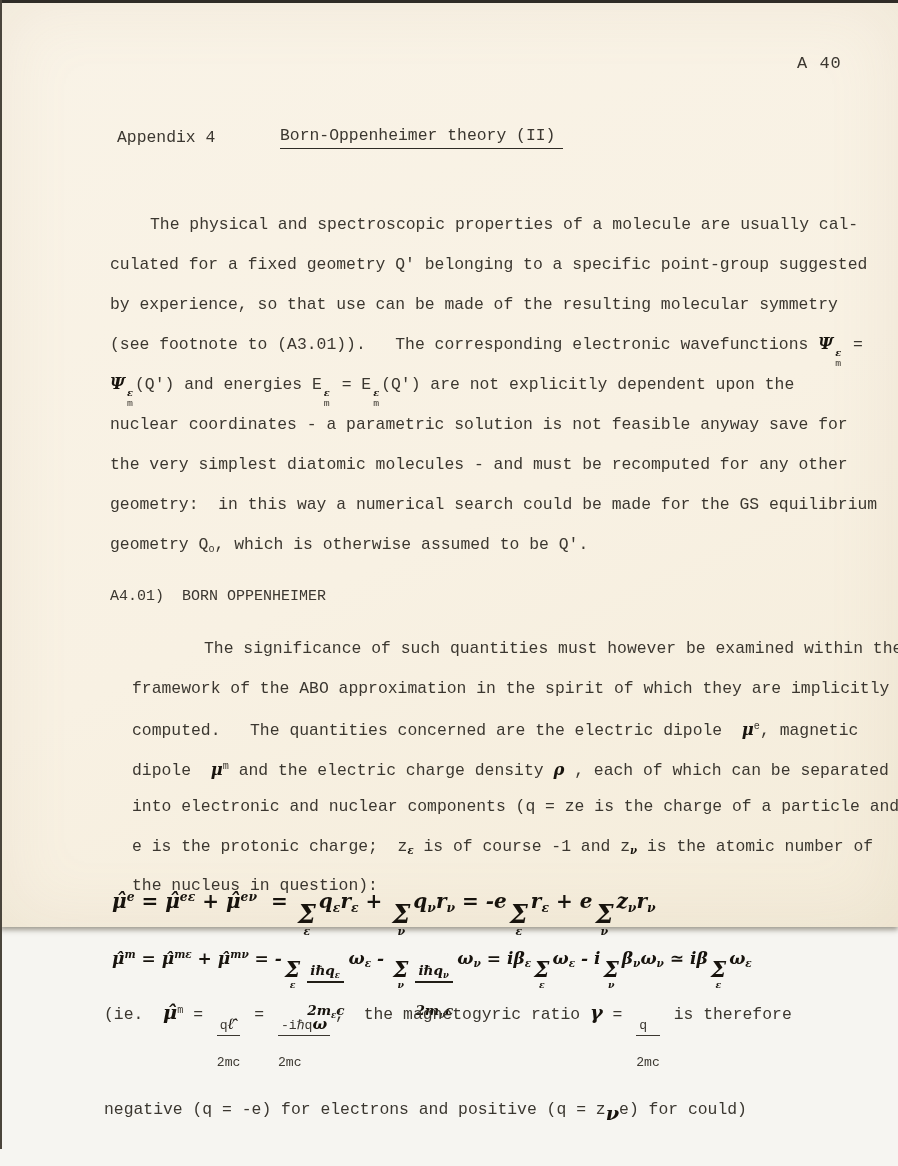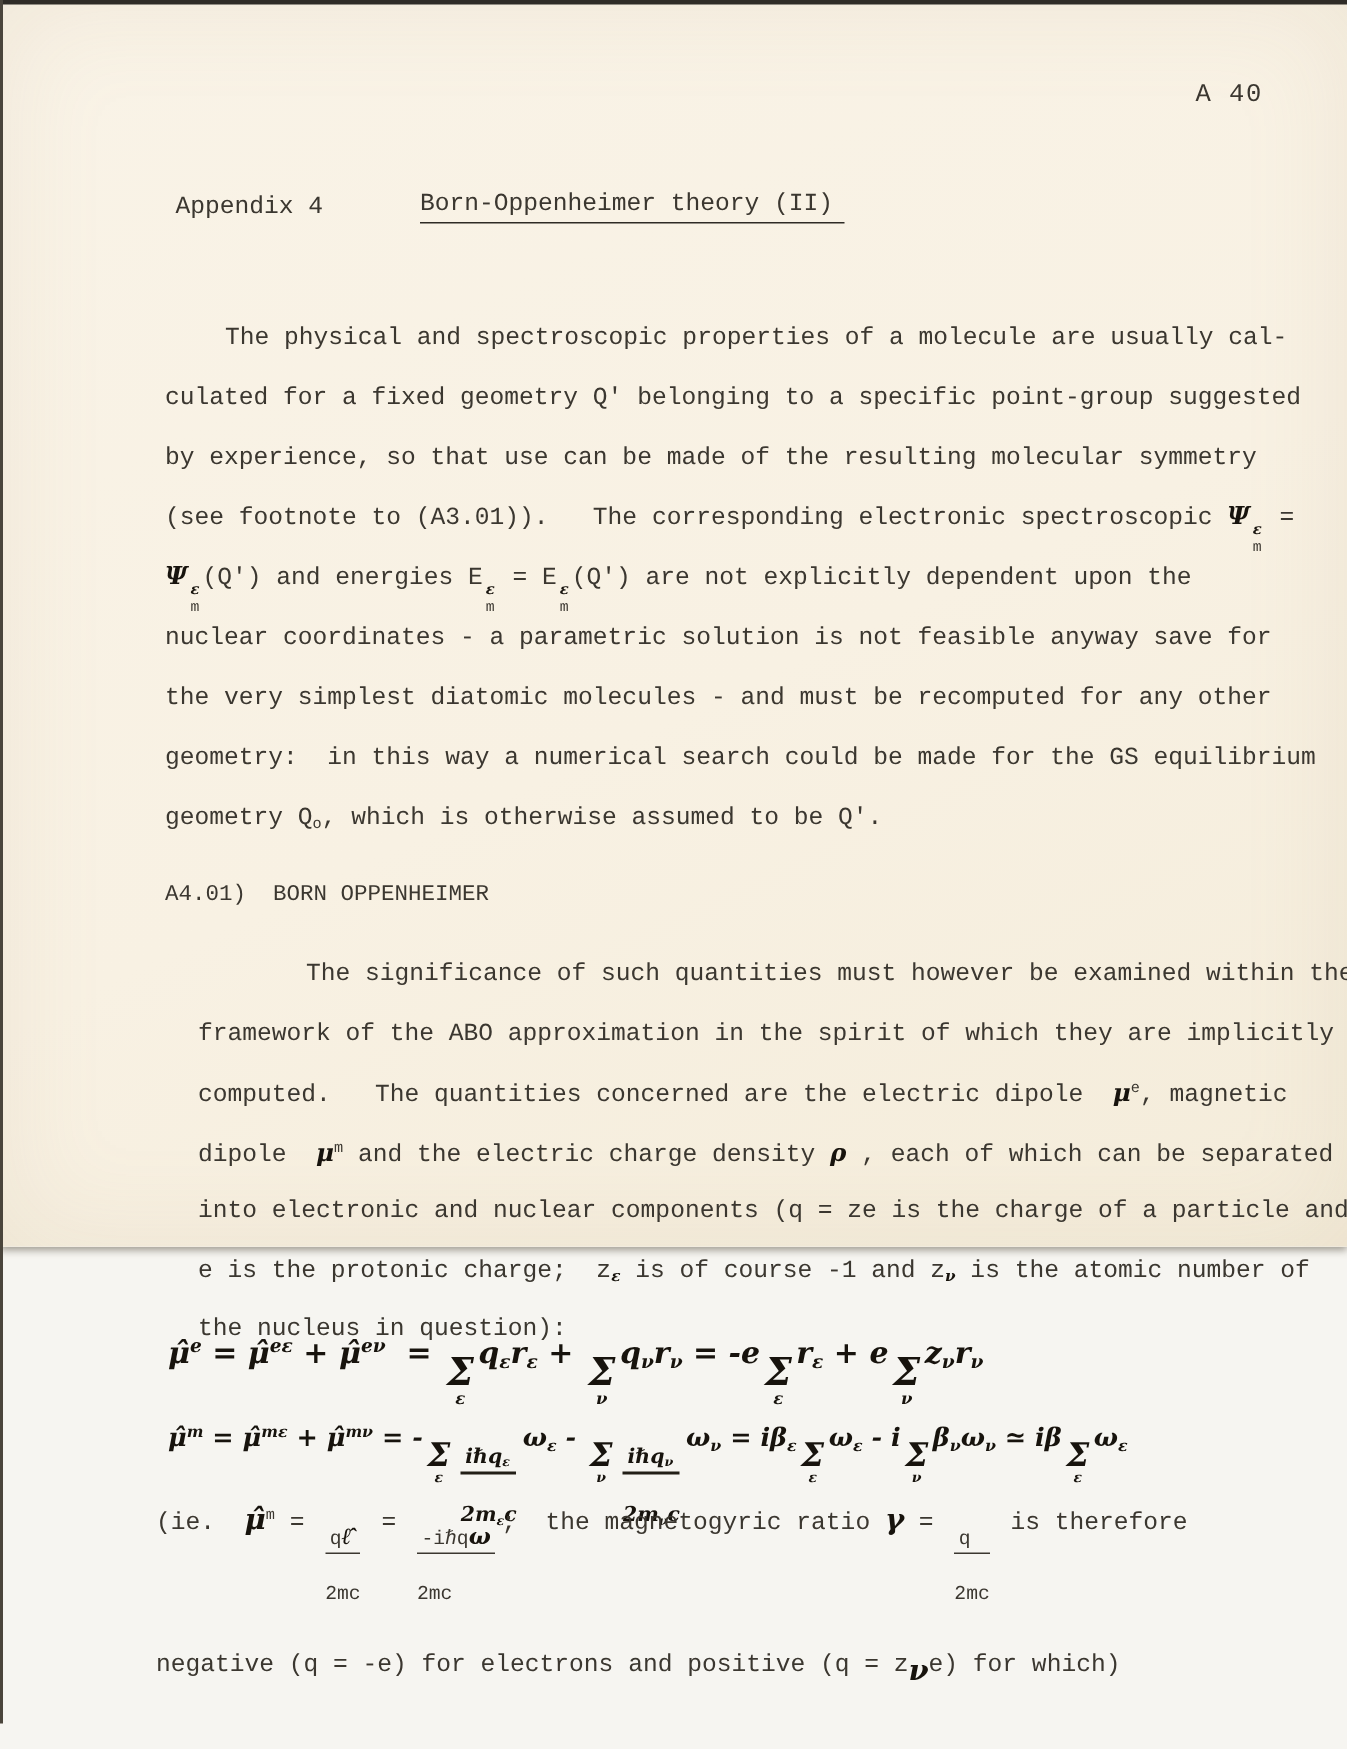--- a/index.html
+++ b/index.html
@@ -1,17 +1,17 @@
 <!DOCTYPE html>
 <html><head>
 <meta charset="utf-8">
 <style>
   html,body{margin:0;padding:0;width:898px;height:1166px;overflow:hidden;background:#f6f5f1;}
   #paper{
-    position:absolute;top:0;left:0;width:898px;height:831px;
+    position:absolute;top:0;left:0;width:898px;height:927px;
     background:linear-gradient(155deg,#f9f3e7 0%,#f8f1e3 55%,#f4ecda 100%);
     box-shadow:0 3px 5px rgba(90,82,68,0.55), inset 0 0 70px rgba(185,165,125,0.14);
   }
   #edge-top{position:absolute;top:0;left:0;width:898px;height:3px;background:#2f2c27;}
   #edge-left{position:absolute;top:0;left:0;width:2px;height:1149px;background:#4a453c;}
   .twt{font-family:"Liberation Mono","DejaVu Sans Mono",monospace;color:#3b3730;}
   .hw{font-family:"DejaVu Serif","Liberation Serif",serif;font-style:italic;font-weight:700;color:#17130d;}
   .line{white-space:pre;line-height:40px;height:40px;font-size:16.4px;}
   .ind1{padding-left:40px;}
   .ind2{padding-left:72px;}
@@ -51,21 +51,21 @@
 
   <div id="page-number" class="twt">A 40</div>
 
   <div id="appendix-label" class="twt">Appendix 4</div>
   <div id="doc-title" class="twt">Born-Oppenheimer theory (II)</div>
 
   <div id="paragraph-1">
       <div class="line ind1"><span class="twt">The physical and spectroscopic properties of a molecule are usually cal-</span></div>
       <div class="line"><span class="twt">culated for a fixed geometry Q' belonging to a specific point-group suggested</span></div>
       <div class="line"><span class="twt">by experience, so that use can be made of the resulting molecular symmetry</span></div>
-      <div class="line"><span class="twt">(see footnote to (A3.01)).   The corresponding electronic spectroscopic </span><span class="hw">Ψ</span><span class="ss"><span class="hw ssr">ε</span><span class="twt ssr">m</span></span><span class="twt"> =</span></div>
+      <div class="line"><span class="twt">(see footnote to (A3.01)).   The corresponding electronic wavefunctions </span><span class="hw">Ψ</span><span class="ss"><span class="hw ssr">ε</span><span class="twt ssr">m</span></span><span class="twt"> =</span></div>
       <div class="line"><span class="hw">Ψ</span><span class="ss"><span class="hw ssr">ε</span><span class="twt ssr">m</span></span><span class="twt">(Q') and energies E</span><span class="ss"><span class="hw ssr">ε</span><span class="twt ssr">m</span></span><span class="twt"> = E</span><span class="ss"><span class="hw ssr">ε</span><span class="twt ssr">m</span></span><span class="twt">(Q') are not explicitly dependent upon the</span></div>
       <div class="line"><span class="twt">nuclear coordinates - a parametric solution is not feasible anyway save for</span></div>
       <div class="line"><span class="twt">the very simplest diatomic molecules - and must be recomputed for any other</span></div>
       <div class="line"><span class="twt">geometry:  in this way a numerical search could be made for the GS equilibrium</span></div>
       <div class="line"><span class="twt">geometry Q</span><span class="twt sb">o</span><span class="twt">, which is otherwise assumed to be Q'.</span></div>
     </div>
 
   <div id="section-heading" class="twt">A4.01)  BORN OPPENHEIMER</div>
 
   <div id="paragraph-2">
@@ -78,15 +78,15 @@
       <div class="line"><span class="twt">the nucleus in question):</span></div>
     </div>
 
   <div id="equation-block">
       <div class="line"><span class="hw">μ̂</span><span class="hw sp">e</span><span class="hw"> = </span><span class="hw">μ̂</span><span class="hw sp">eε</span><span class="hw"> + </span><span class="hw">μ̂</span><span class="hw sp">eν</span><span class="hw">  = </span><span class="sum hw"><span class="sum-sigma">Σ</span><span class="sum-sub">ε</span></span><span class="hw">q</span><span class="hw sb">ε</span><span class="hw">r</span><span class="hw sb">ε</span><span class="hw"> + </span><span class="sum hw"><span class="sum-sigma">Σ</span><span class="sum-sub">ν</span></span><span class="hw">q</span><span class="hw sb">ν</span><span class="hw">r</span><span class="hw sb">ν</span><span class="hw"> = -e</span><span class="sum hw"><span class="sum-sigma">Σ</span><span class="sum-sub">ε</span></span><span class="hw">r</span><span class="hw sb">ε</span><span class="hw"> + e</span><span class="sum hw"><span class="sum-sigma">Σ</span><span class="sum-sub">ν</span></span><span class="hw">z</span><span class="hw sb">ν</span><span class="hw">r</span><span class="hw sb">ν</span></div>
       <div class="line"><span class="hw">μ̂</span><span class="hw sp">m</span><span class="hw"> = </span><span class="hw">μ̂</span><span class="hw sp">mε</span><span class="hw"> + </span><span class="hw">μ̂</span><span class="hw sp">mν</span><span class="hw"> = -</span><span class="sum hw"><span class="sum-sigma">Σ</span><span class="sum-sub">ε</span></span><span class="fr"><span class="fr-num"><span class="hw">iℏq</span><span class="hw sb">ε</span></span><span class="fr-den hw"><span class="hw">2m</span><span class="hw sb">ε</span><span class="hw">c</span></span></span><span class="hw">ω</span><span class="hw sb">ε</span><span class="hw"> - </span><span class="sum hw"><span class="sum-sigma">Σ</span><span class="sum-sub">ν</span></span><span class="fr"><span class="fr-num"><span class="hw">iℏq</span><span class="hw sb">ν</span></span><span class="fr-den hw"><span class="hw">2m</span><span class="hw sb">ν</span><span class="hw">c</span></span></span><span class="hw">ω</span><span class="hw sb">ν</span><span class="hw"> = iβ</span><span class="hw sb">ε</span><span class="sum hw"><span class="sum-sigma">Σ</span><span class="sum-sub">ε</span></span><span class="hw">ω</span><span class="hw sb">ε</span><span class="hw"> - i</span><span class="sum hw"><span class="sum-sigma">Σ</span><span class="sum-sub">ν</span></span><span class="hw">β</span><span class="hw sb">ν</span><span class="hw">ω</span><span class="hw sb">ν</span><span class="hw"> ≃ iβ</span><span class="sum hw"><span class="sum-sigma">Σ</span><span class="sum-sub">ε</span></span><span class="hw">ω</span><span class="hw sb">ε</span></div>
     </div>
 
   <div id="equation-note">
       <div class="line"><span class="twt">(ie.  </span><span class="hw">μ̂</span><span class="twt sp">m</span><span class="twt"> = </span><span class="fr frt"><span class="fr-num"><span class="twt">q</span><span class="hw">ℓ̂</span></span><span class="fr-den twt"><span class="twt">2mc</span></span></span><span class="twt"> = </span><span class="fr frt"><span class="fr-num"><span class="twt">-iℏq</span><span class="hw">ω</span></span><span class="fr-den twt"><span class="twt">2mc</span></span></span><span class="twt">;  the magnetogyric ratio </span><span class="hw">γ</span><span class="twt"> = </span><span class="fr frt"><span class="fr-num"><span class="twt">q</span></span><span class="fr-den twt"><span class="twt">2mc</span></span></span><span class="twt"> is therefore</span></div>
-      <div class="line"><span class="twt">negative (q = -e) for electrons and positive (q = z</span><span class="hw sb">ν</span><span class="twt">e) for which)</span></div>
+      <div class="line"><span class="twt">negative (q = -e) for electrons and positive (q = z</span><span class="hw sb">ν</span><span class="twt">e) for could)</span></div>
     </div>
 </div>
 
 </body></html>

